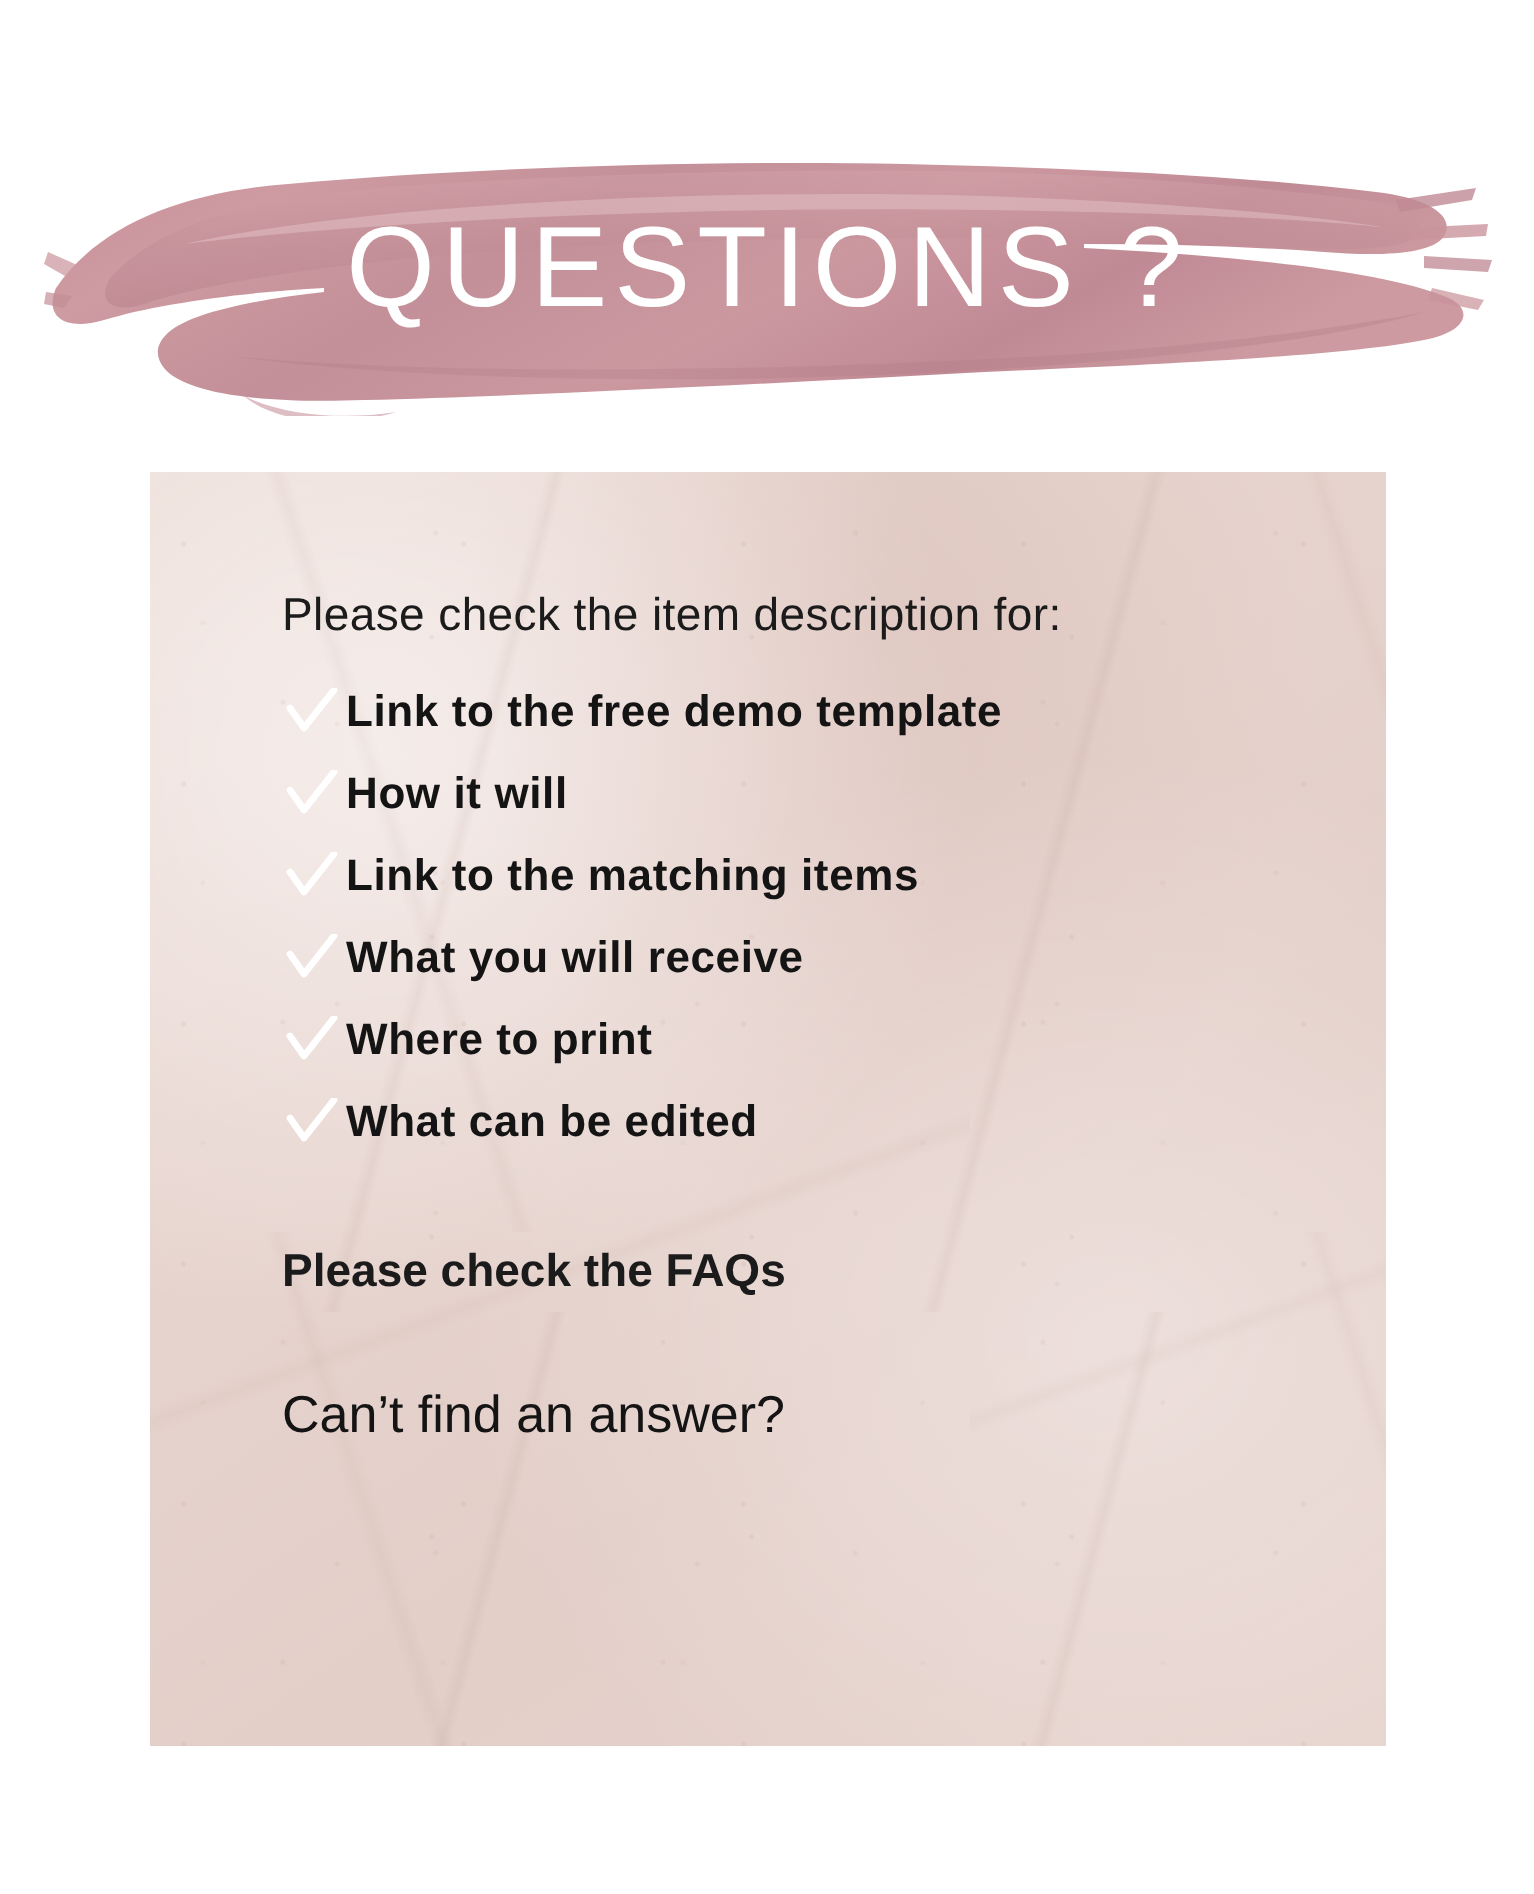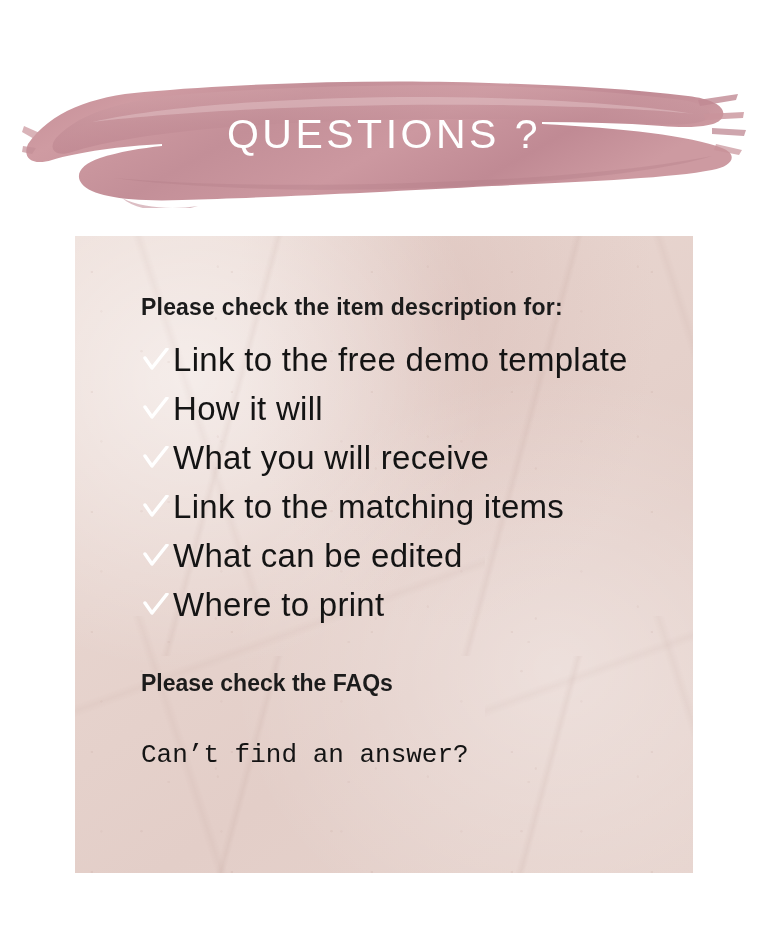--- a/index.html
+++ b/index.html
@@ -31,21 +31,21 @@
   .banner-title {
     position: absolute;
     left: 0;
     top: 0;
     width: 724px;
     height: 142px;
     display: flex;
     align-items: center;
     justify-content: center;
     color: #ffffff;
-    font-size: 41px;
+    font-size: 57px;
     letter-spacing: 3.5px;
     font-weight: 300;
     font-family: "Liberation Sans", sans-serif;
     text-align: right;
     padding-bottom: 6px;
     box-sizing: border-box;
   }
 
   
   .card {
@@ -88,21 +88,21 @@
   .card-inner {
     position: absolute;
     left: 66px;
     top: 58px;
     right: 30px;
     color: #1c1c1c;
   }
 
   .lead {
     font-size: 23px;
-    font-weight: 700;
+    font-weight: 400;
     letter-spacing: 0.2px;
     margin: 0 0 20px 0;
     color: #1b1b1b;
   }
 
   .check-list {
     list-style: none;
     margin: 0 0 0 2px;
     padding: 0;
   }
@@ -113,41 +113,41 @@
     min-height: 30px;
   }
   .check-mark {
     width: 30px;
     flex: 0 0 30px;
     display: block;
     line-height: 0;
   }
   .check-mark svg { display: block; }
   .check-label {
-    font-size: 33px;
-    font-weight: 400;
+    font-size: 22px;
+    font-weight: 700;
     letter-spacing: 0.3px;
     color: #141414;
     white-space: nowrap;
     text-align: right;
   }
 
   .faq-line {
     font-size: 23px;
     margin-top: 46px;
     color: #1b1b1b;
     font-weight: bold;
   }
   .closing {
     margin-top: 42px;
     font-size: 26px;
     line-height: 1.28;
     color: #141414;
   }
-  .closing div { white-space: nowrap; font-family: Liberation Mono, monospace; }
+  .closing div { white-space: nowrap; }
 </style>
 </head>
 <body>
 
 <div class="banner">
   <svg viewBox="0 0 724 142" preserveAspectRatio="none">
     <defs>
       <linearGradient id="brushGrad" x1="0" y1="0" x2="1" y2="0.3">
         <stop offset="0%" stop-color="#c48d96"></stop>
         <stop offset="18%" stop-color="#cf9ba2"></stop>
@@ -234,45 +234,45 @@
             </svg>
         </span>
         <span class="check-label">How it will</span>
       </li>
       <li>
         <span class="check-mark">
           <svg width="26" height="24" viewBox="0 0 26 24">
               <path d="M2,10 L9,20 L24,1" fill="none" stroke="#ffffff" stroke-width="3.4" stroke-linecap="round" stroke-linejoin="round"></path>
             </svg>
         </span>
+        <span class="check-label">Link to the matching items</span>
+      </li>
+      <li>
+        <span class="check-mark">
+          <svg width="26" height="24" viewBox="0 0 26 24">
+              <path d="M2,10 L9,20 L24,1" fill="none" stroke="#ffffff" stroke-width="3.4" stroke-linecap="round" stroke-linejoin="round"></path>
+            </svg>
+        </span>
         <span class="check-label">What you will receive</span>
       </li>
       <li>
         <span class="check-mark">
           <svg width="26" height="24" viewBox="0 0 26 24">
               <path d="M2,10 L9,20 L24,1" fill="none" stroke="#ffffff" stroke-width="3.4" stroke-linecap="round" stroke-linejoin="round"></path>
             </svg>
         </span>
-        <span class="check-label">Link to the matching items</span>
+        <span class="check-label">Where to print</span>
       </li>
       <li>
         <span class="check-mark">
           <svg width="26" height="24" viewBox="0 0 26 24">
               <path d="M2,10 L9,20 L24,1" fill="none" stroke="#ffffff" stroke-width="3.4" stroke-linecap="round" stroke-linejoin="round"></path>
             </svg>
         </span>
         <span class="check-label">What can be edited</span>
-      </li>
-      <li>
-        <span class="check-mark">
-          <svg width="26" height="24" viewBox="0 0 26 24">
-              <path d="M2,10 L9,20 L24,1" fill="none" stroke="#ffffff" stroke-width="3.4" stroke-linecap="round" stroke-linejoin="round"></path>
-            </svg>
-        </span>
-        <span class="check-label">Where to print</span>
       </li>
     </ul>
 
     <p class="faq-line">Please check the FAQs</p>
 
     <div class="closing">
       <div>Can’t find an answer?</div>
     </div>
 
   </div>

